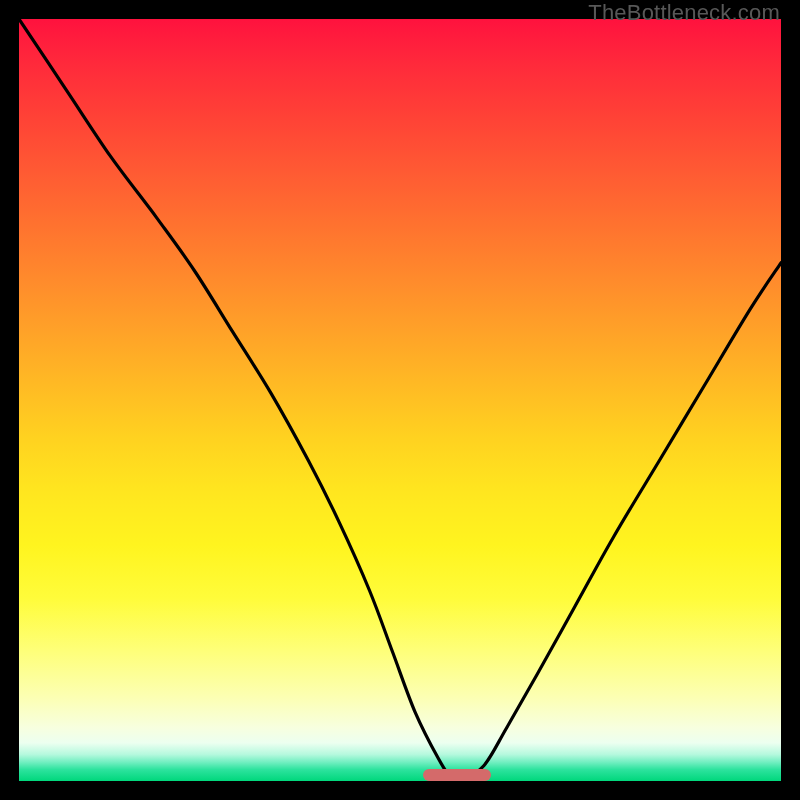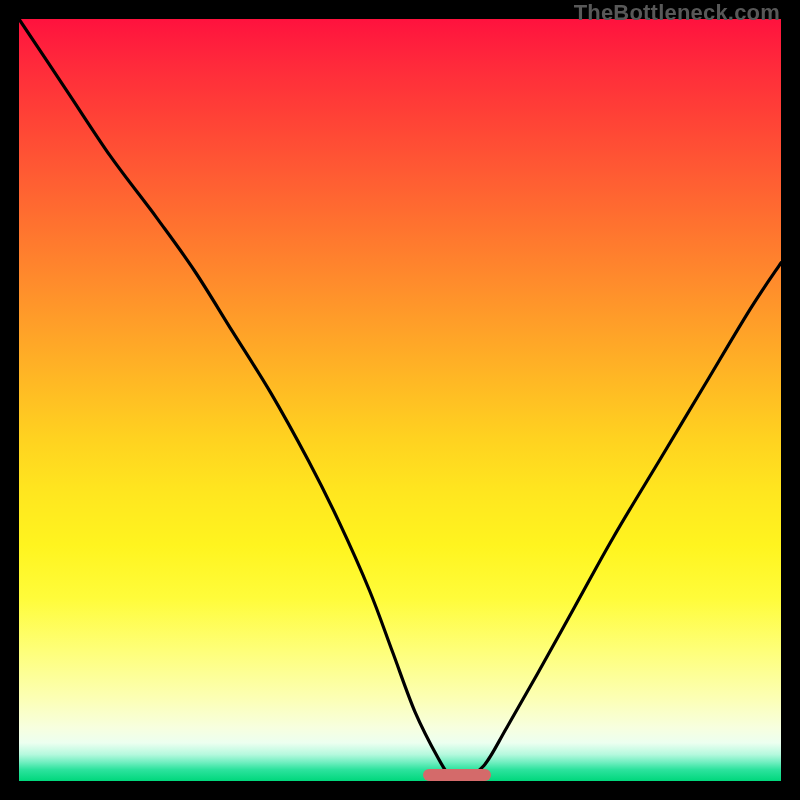--- a/index.html
+++ b/index.html
@@ -62,21 +62,21 @@
     height: 12px;
     background: #d46a6a;
     border-radius: 6px;
   }
   .watermark {
     position: absolute;
     top: 0px;
     right: 20px;
     color: #585858;
     font-size: 22px;
-    font-weight: 700;
+    font-weight: 400;
     letter-spacing: 0.2px;
     user-select: none;
     margin-left: 12px;
   }
 </style>
 </head>
 <body>
 
 <div class="frame">
 

